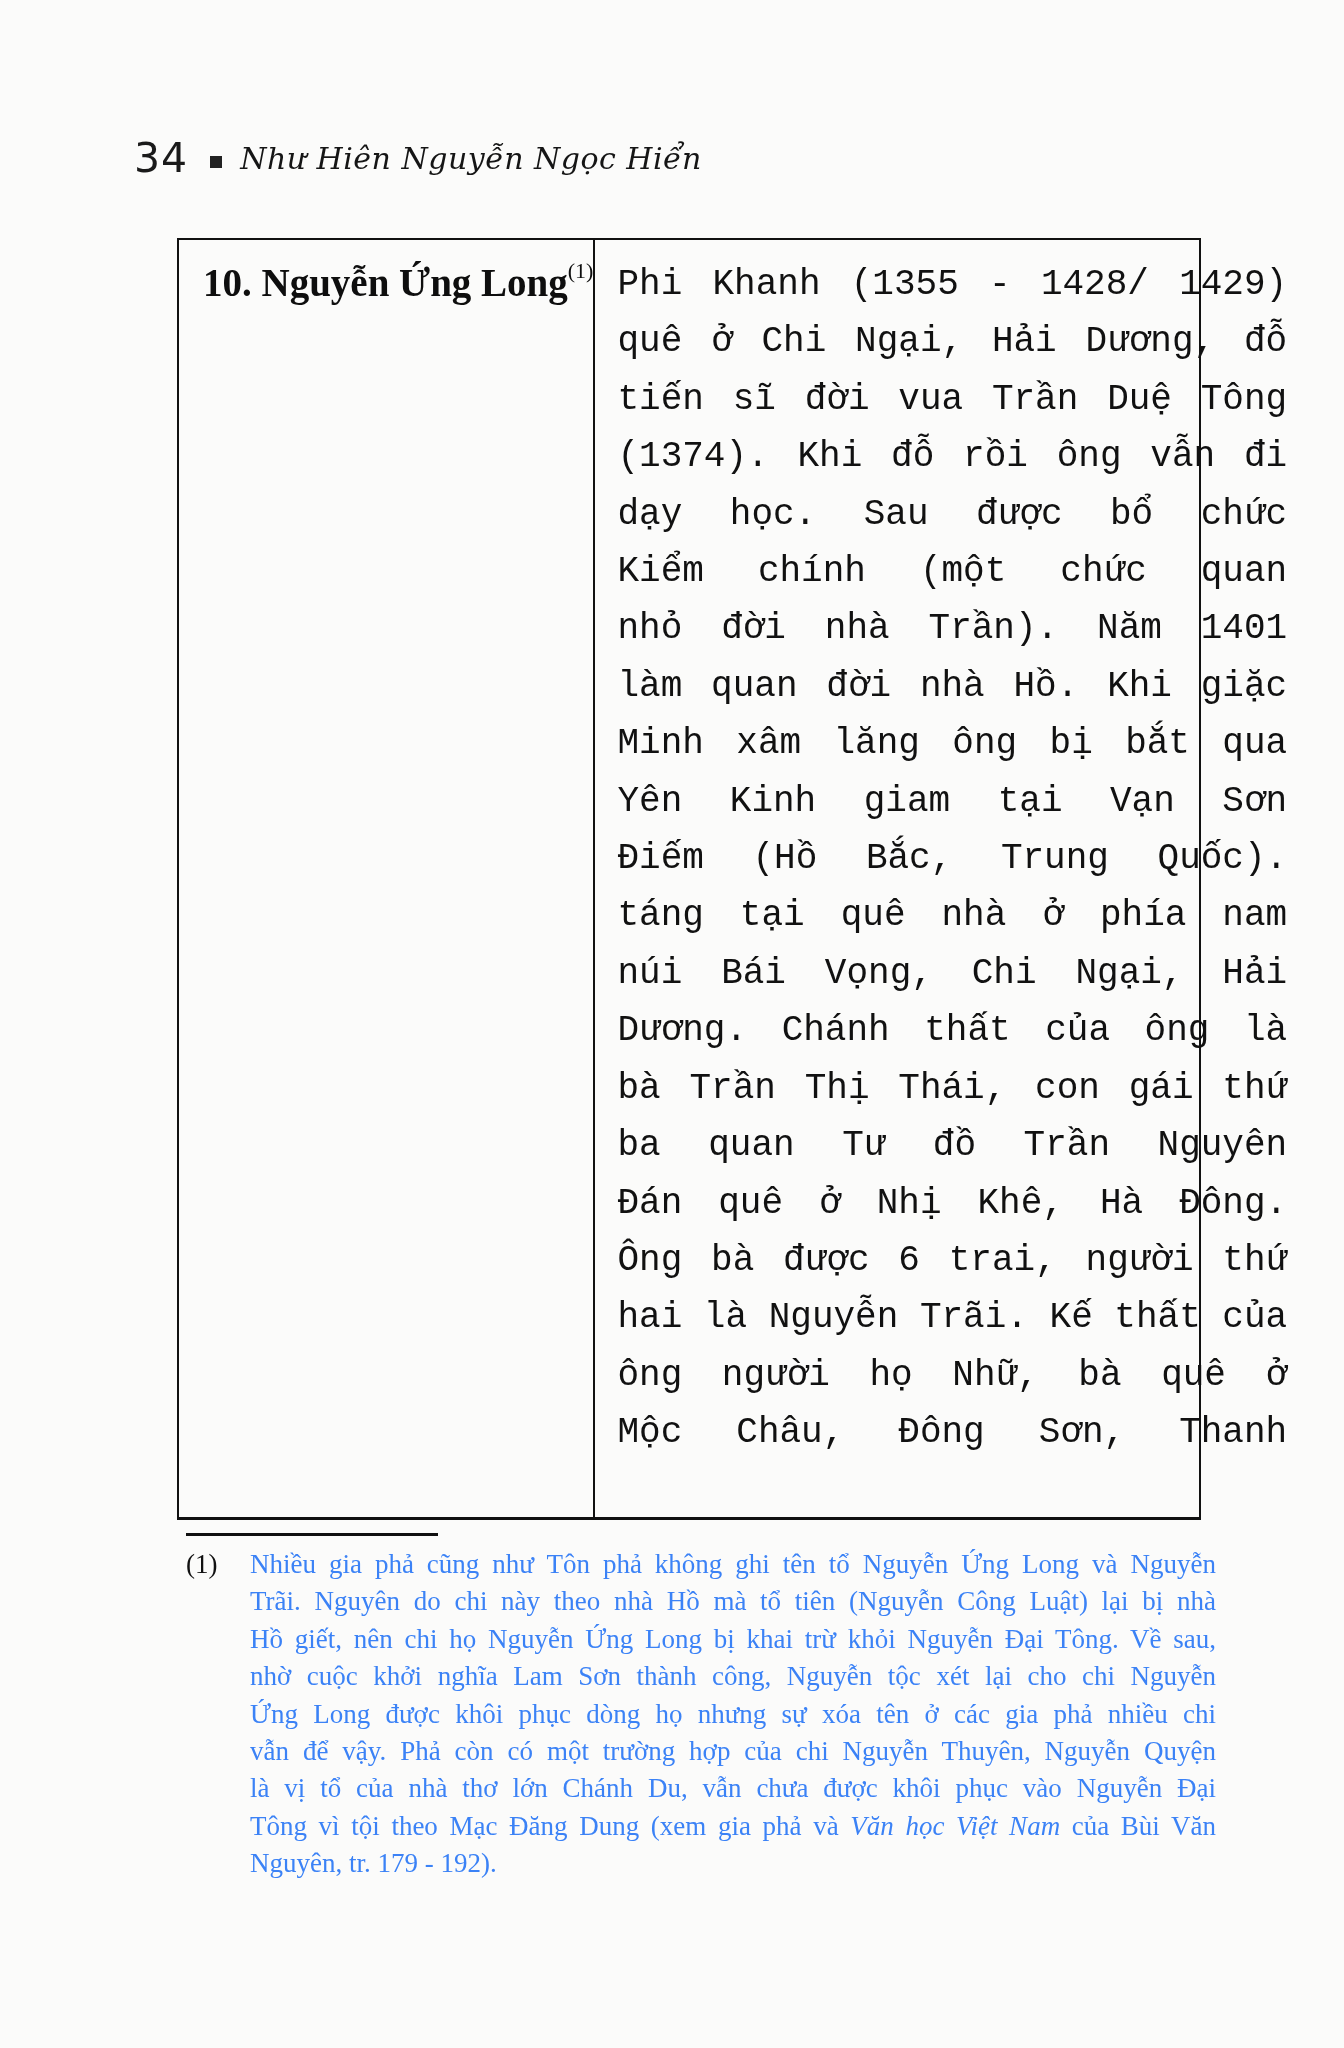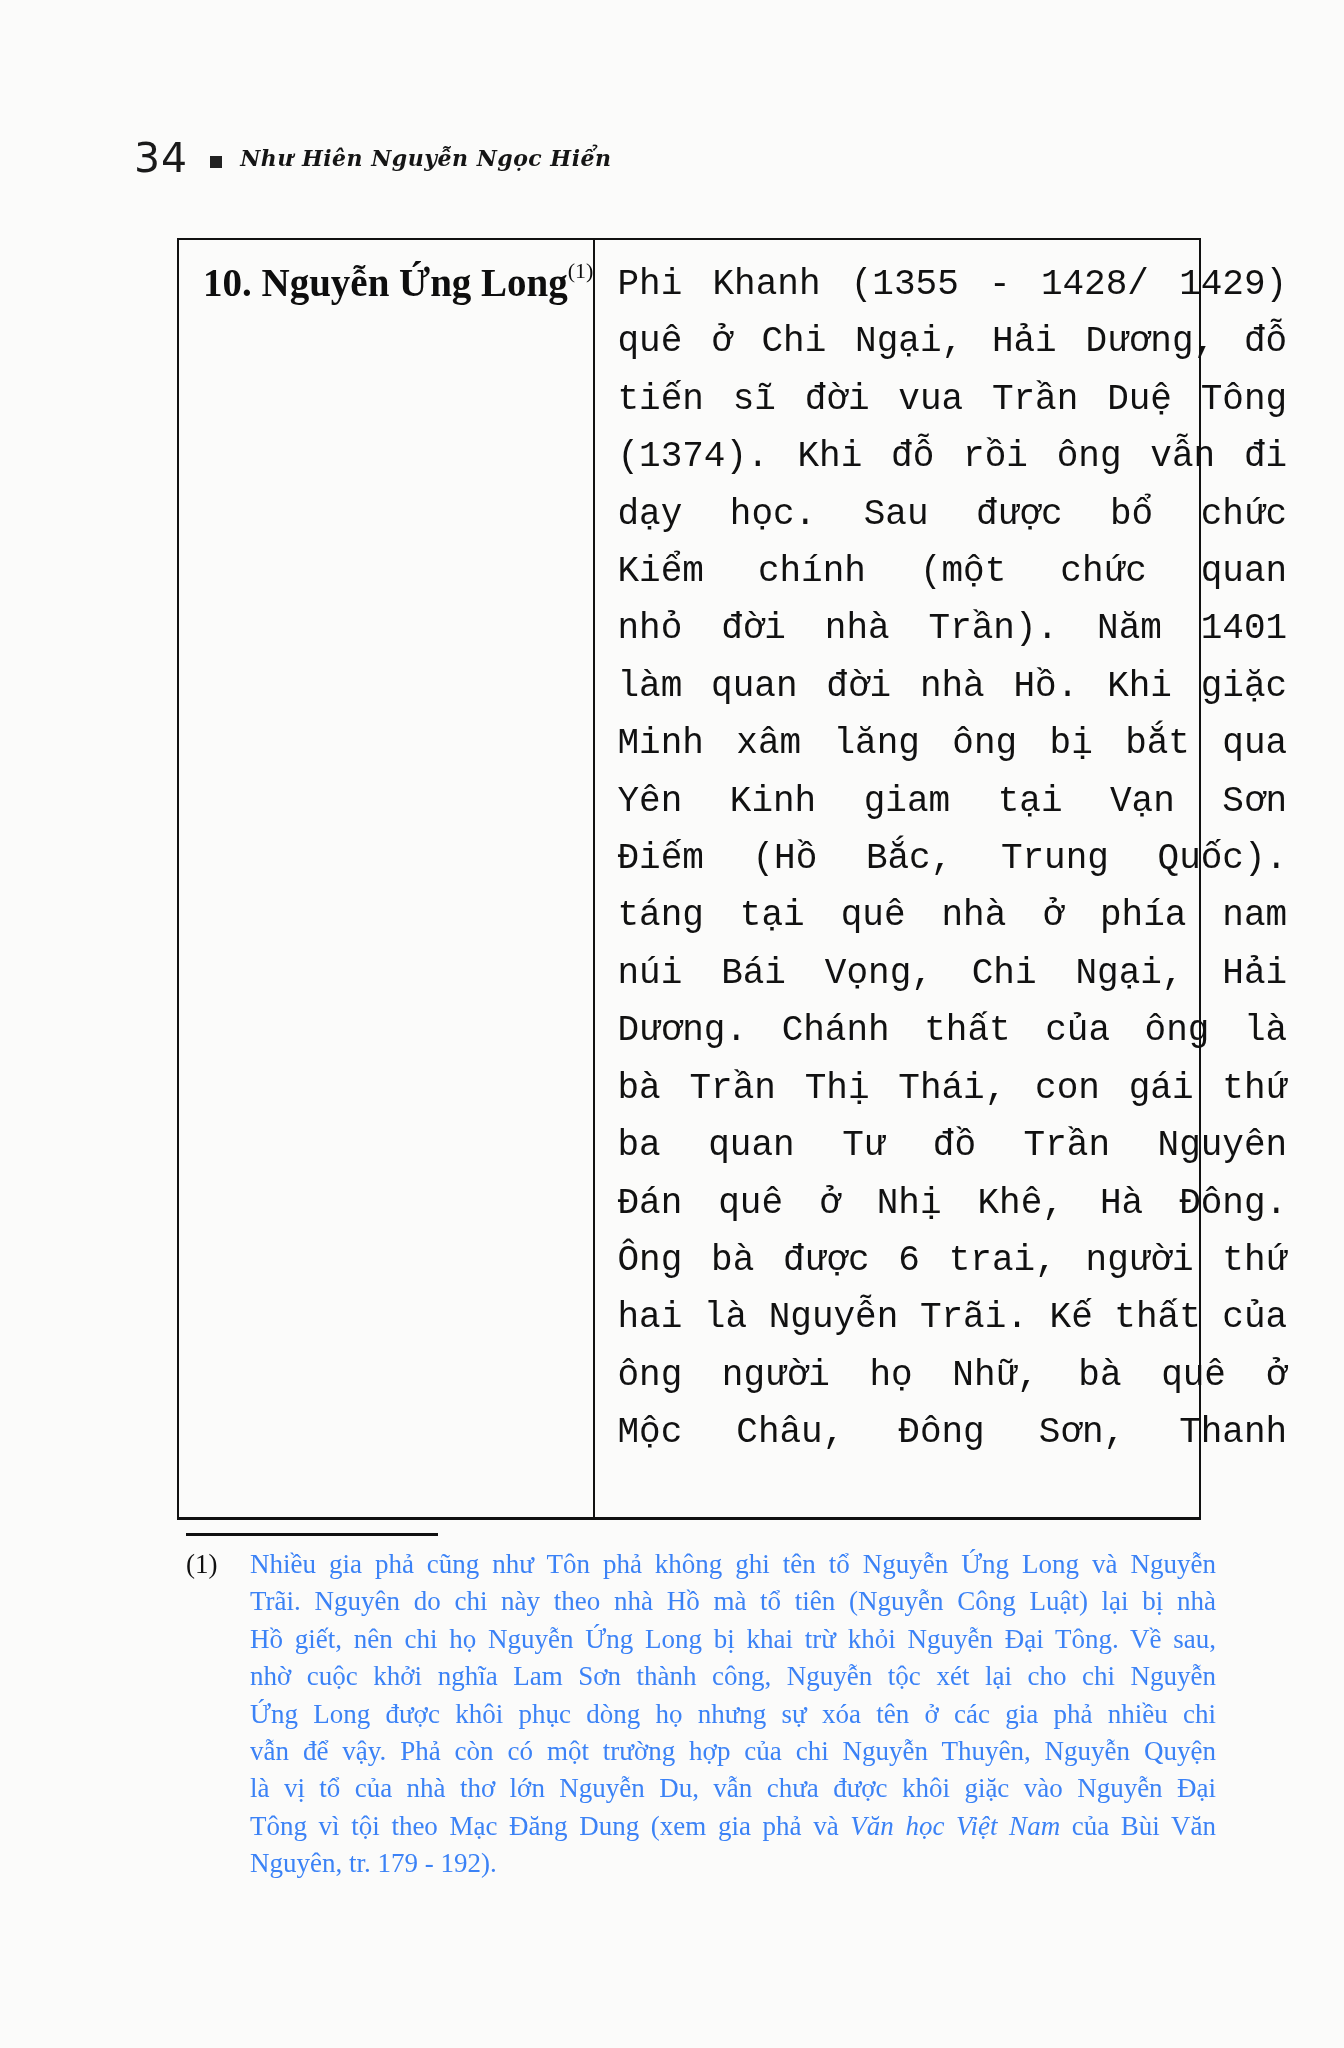--- a/index.html
+++ b/index.html
@@ -33,22 +33,22 @@
       width: 12px;
       height: 12px;
       background: #222;
       margin: 0 18px 0 22px;
       position: relative;
       top: 4px;
     }
     .running-head {
       font-family: "DejaVu Serif", serif;
       font-style: italic;
-      font-weight: bold;
-      font-size: 22px;
+      font-weight: normal;
+      font-size: 30px;
       color: #151515;
       letter-spacing: 0.5px;
     }
 
     .table {
       position: absolute;
       left: 177px;
       top: 238px;
       width: 1024px;
       height: 1282px;
@@ -179,18 +179,18 @@
 <div class="footnotes">
   <div class="footnote">
     <div class="fn-marker">(1)</div>
     <div class="fn-lines">
       <div class="fn-line">Nhiều gia phả cũng như Tôn phả không ghi tên tổ Nguyễn Ứng Long và Nguyễn</div>
       <div class="fn-line">Trãi. Nguyên do chi này theo nhà Hồ mà tổ tiên (Nguyễn Công Luật) lại bị nhà</div>
       <div class="fn-line">Hồ giết, nên chi họ Nguyễn Ứng Long bị khai trừ khỏi Nguyễn Đại Tông. Về sau,</div>
       <div class="fn-line">nhờ cuộc khởi nghĩa Lam Sơn thành công, Nguyễn tộc xét lại cho chi Nguyễn</div>
       <div class="fn-line">Ứng Long được khôi phục dòng họ nhưng sự xóa tên ở các gia phả nhiều chi</div>
       <div class="fn-line">vẫn để vậy. Phả còn có một trường hợp của chi Nguyễn Thuyên, Nguyễn Quyện</div>
-      <div class="fn-line">là vị tổ của nhà thơ lớn Nguyễn Du, vẫn chưa được khôi giặc vào Nguyễn Đại</div>
+      <div class="fn-line">là vị tổ của nhà thơ lớn Chánh Du, vẫn chưa được khôi phục vào Nguyễn Đại</div>
       <div class="fn-line"><span>Tông vì tội theo Mạc Đăng Dung (xem gia phả và </span><i>Văn học Việt Nam</i><span> của Bùi Văn</span></div>
       <div class="fn-line last">Nguyên, tr. 179 - 192).</div>
     </div>
   </div>
 </div>
 
 </body></html>

